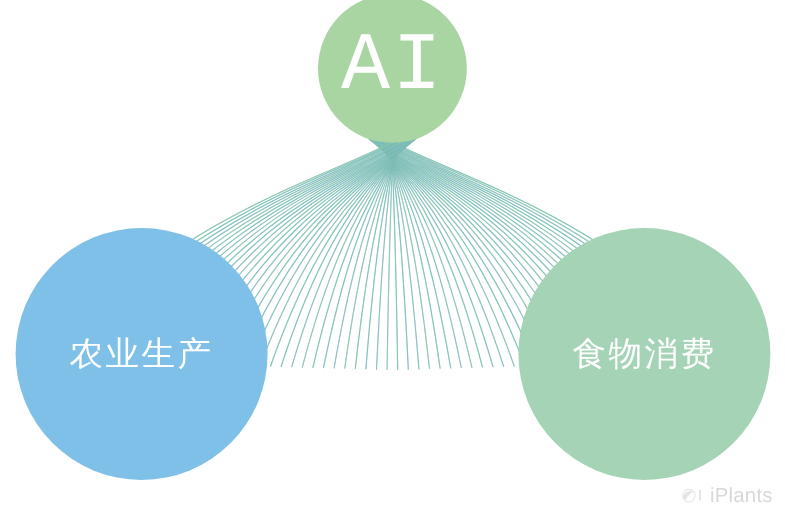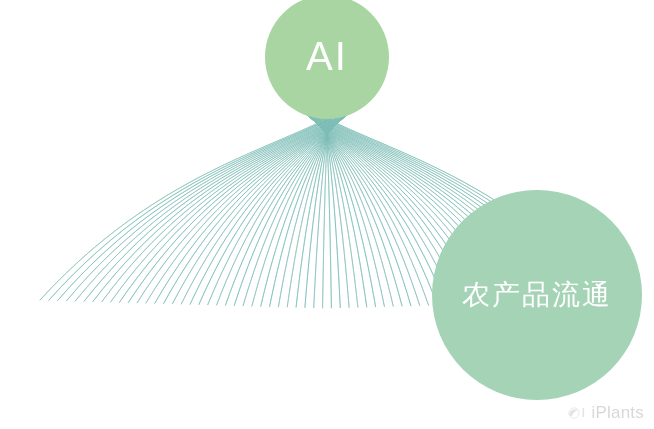--- a/index.html
+++ b/index.html
@@ -38,25 +38,26 @@
     letter-spacing: 1px;
   }
   #ai-circle {
     left: 265px;
     top: -5px;
     width: 124px;
     height: 124px;
     z-index: 4;
   }
   #ai-circle .circle-label {
-    font-size: 40px;
+    font-size: 68px;
     font-weight: 400;
     letter-spacing: 2px;
     line-height: 1;
     padding-bottom: 2px;
+    font-family: Liberation Mono, monospace;
   }
   #circle-production {
     left: 13px;
     top: 190px;
     width: 210px;
     height: 210px;
     z-index: 3;
   }
   #circle-circulation {
     left: 219px;
@@ -240,24 +241,27 @@
         <path d="M 373.64 89.84 C 313.86 146.00, 186.23 151.60, 57.66 300.49" stroke="#72b8c4" stroke-width="0.9" opacity="0.6375" fill="none"></path>
         <path d="M 374.64 88.36 C 313.43 146.00, 181.62 150.80, 48.83 300.25" stroke="#7cc3a8" stroke-width="0.9" opacity="0.6375" fill="none"></path>
         <path d="M 375.60 86.85 C 313.00 146.00, 177.00 150.00, 40.00 300.00" stroke="#8cc99a" stroke-width="0.9" opacity="0.6375" fill="none"></path>
       </g>
   </svg>
 
   <div class="circle" id="ai-circle" style="left: 265px; top: -5px; width: 124px; height: 124px; background: rgb(168, 213, 161);">
     <span class="circle-label" style="color: rgb(255, 255, 255);">AI</span>
   </div>
 
+  <div class="circle" id="circle-production" style="left: 13px; top: 190px; width: 210px; height: 210px; background: rgb(127, 192, 232);">
+    <span class="circle-label" style="color: rgb(255, 255, 255);">农业生产</span>
+  </div>
 
 
   <div class="circle" id="circle-consumption" style="left: 432px; top: 190px; width: 210px; height: 210px; background: rgb(164, 211, 181);">
-    <span class="circle-label" style="color: rgb(255, 255, 255);">农产品流通</span>
+    <span class="circle-label" style="color: rgb(255, 255, 255);">食物消费</span>
   </div>
 
   <div id="watermark">
     <svg id="watermark-logo" viewBox="0 0 20 16">
       <path d="M3 11 C3 5, 8 3, 12 5 C9 6, 7 8, 6 11 Z" fill="#cfcfcf"></path>
       <circle cx="8" cy="8" r="5.2" fill="none" stroke="#d4d4d4" stroke-width="0.9"></circle>
       <rect x="16.5" y="3" width="1.6" height="9" fill="#cfcfcf"></rect>
     </svg>
     <span id="watermark-text" style="color: rgb(185, 185, 185);">iPlants</span>
   </div>

